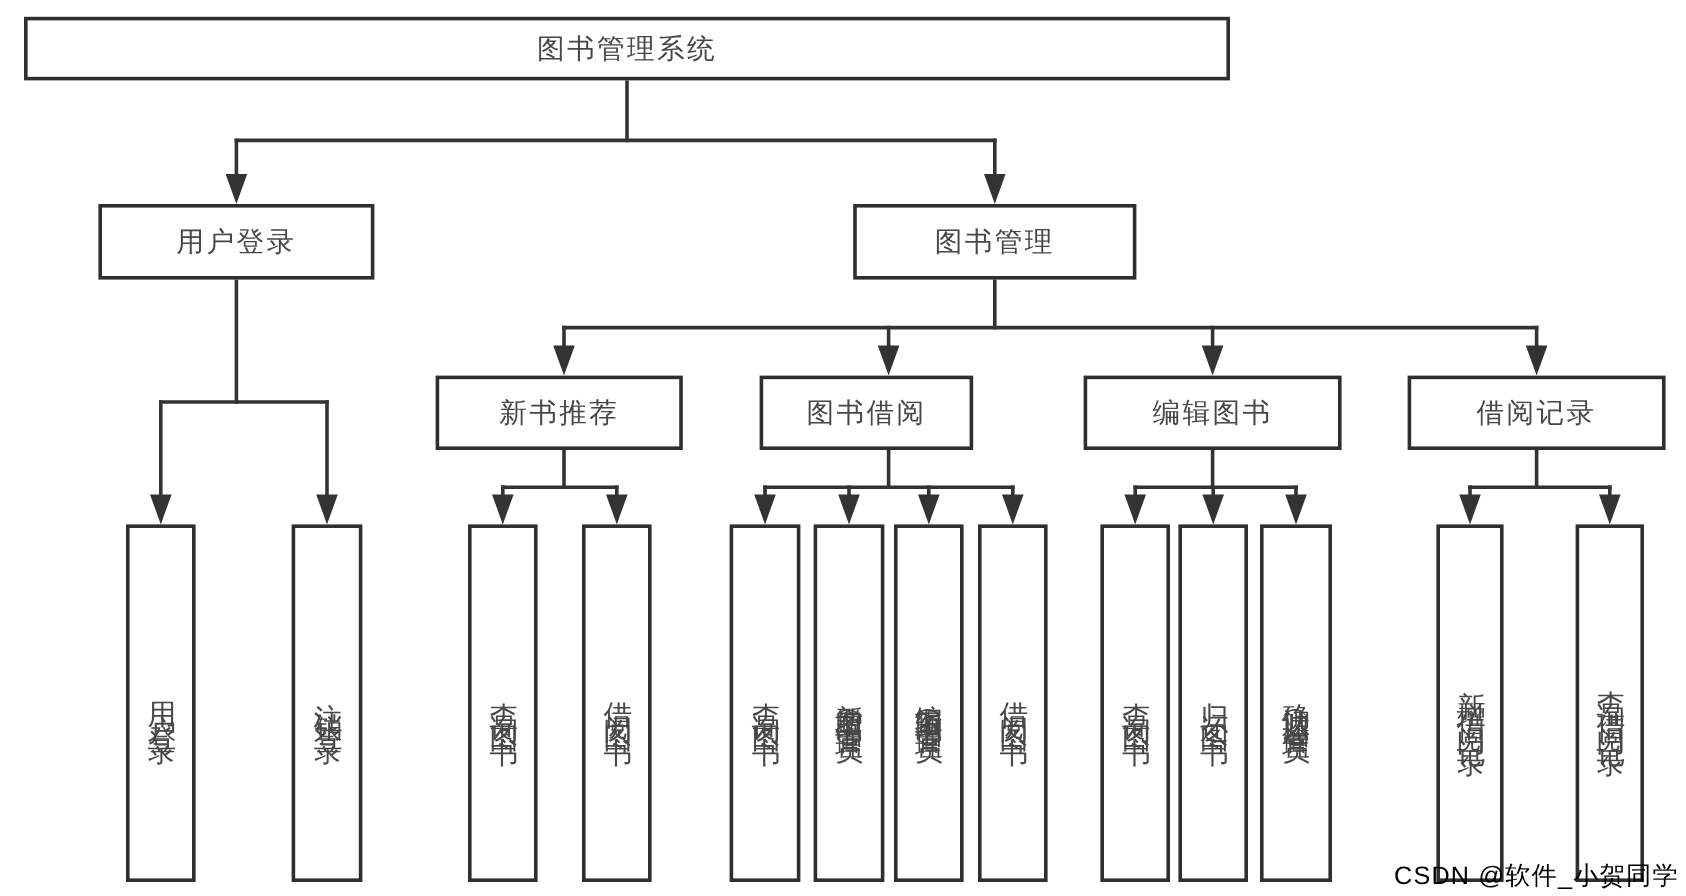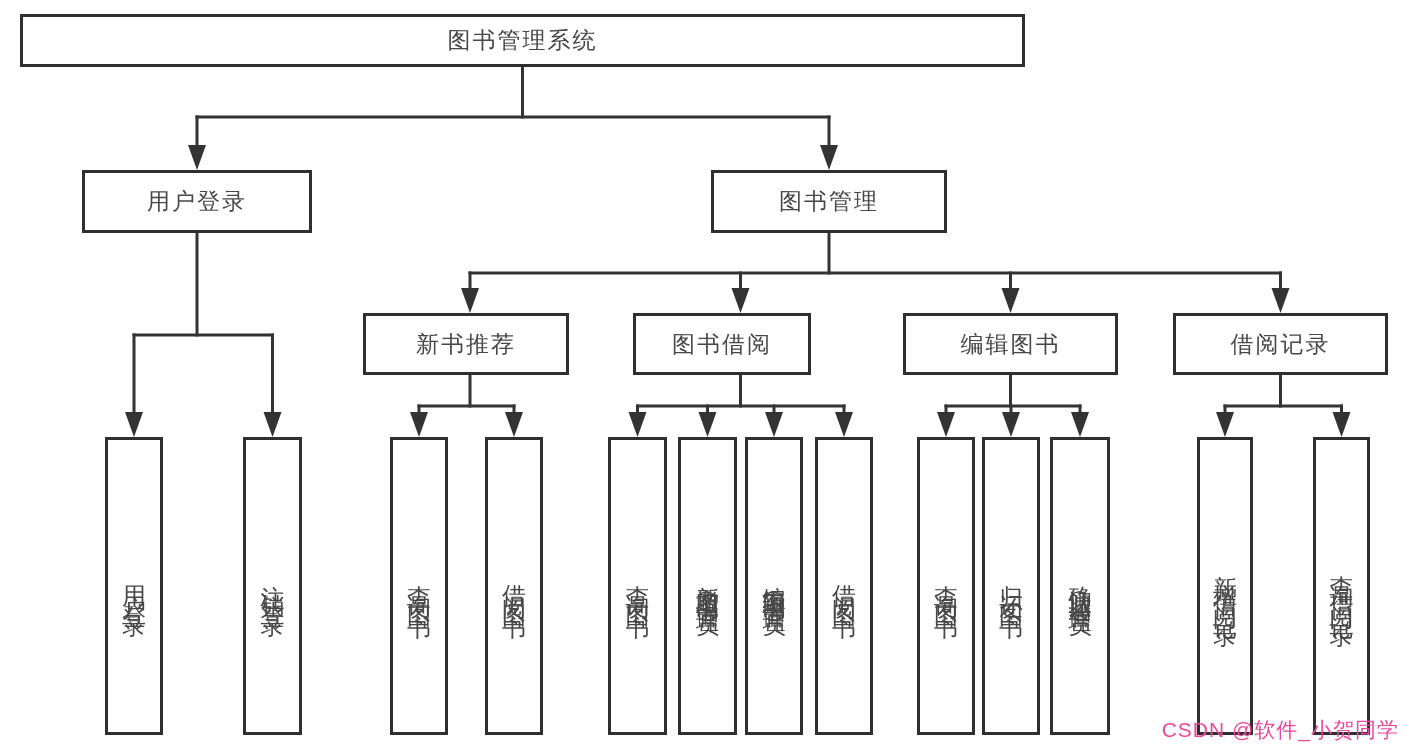--- a/index.html
+++ b/index.html
@@ -170,14 +170,14 @@
       <div class="node v long" style="left: 1050px; top: 437px; width: 60px; height: 298px;">
         <span>确认归还（管理员）</span>
       </div>
       <div class="node v" style="left: 1197px; top: 437px; width: 56px; height: 298px;">
         <span>新增借阅记录</span>
       </div>
       <div class="node v" style="left: 1313px; top: 437px; width: 57px; height: 298px;">
         <span>查询借阅记录</span>
       </div>
     </div>
-  <div class="watermark" style="color: #ec4899;">CSDN @软件_小贺同学</div>
+  <div class="watermark" style="color: #000000;">CSDN @软件_小贺同学</div>
 </div>
 
 </body></html>

